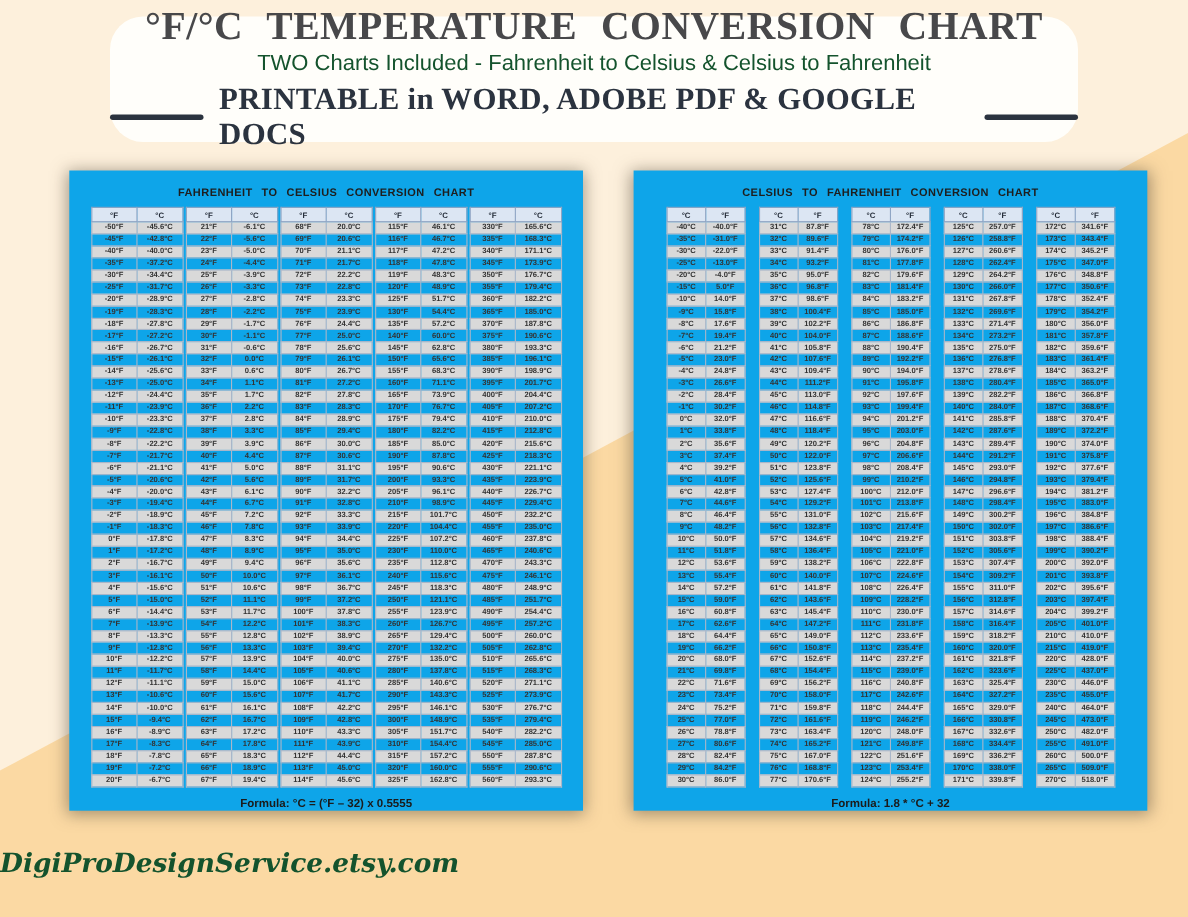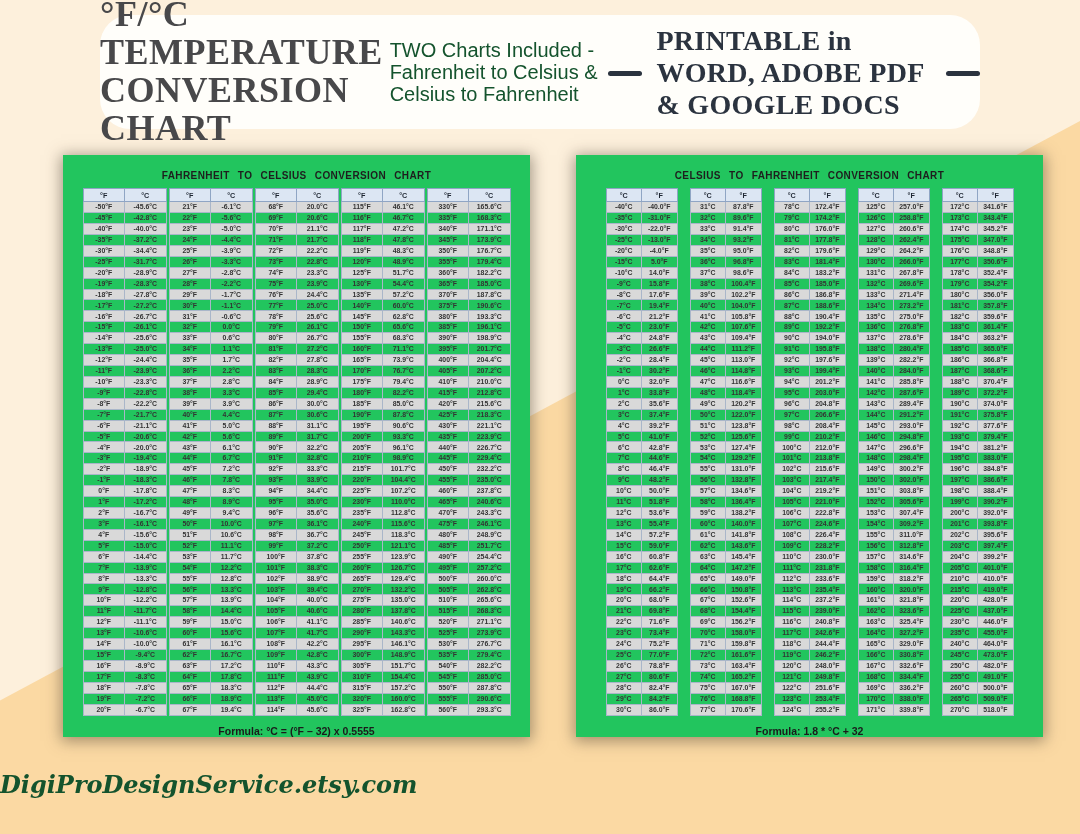--- a/index.html
+++ b/index.html
@@ -6,40 +6,40 @@
   html,body { width:1080px; height:834px; overflow:hidden; }
   body { position:relative; font-family:"Liberation Sans", sans-serif; background:#fdf0dc; }
 
   .bg-layer { position:absolute; inset:0; }
   .bg-light { background:#fdf0dc; }
   .bg-peach { background:#fbd9a3; clip-path:polygon(0 84%, 100% 14.5%, 100% 100%, 0 100%); }
 
   .header-pill {
     position:absolute; left:100px; top:15px; width:880px; height:114px;
     background:#fffefa; border-radius:30px;
-    display:flex; flex-direction:row; align-items:center; justify-content:center;
+    display:flex; flex-direction:column; align-items:center; justify-content:center;
     gap:4px; z-index:2;
   }
   .main-title {
     font-family:"Liberation Serif", serif; font-weight:700; font-size:36px;
     color:#48484a; letter-spacing:.5px; word-spacing:12px; line-height:1.05;
   }
   .sub-title {
     font-family:Liberation Sans, sans-serif; font-weight:400; font-size:20px;
     color:#14532d; line-height:1.1;
   }
   .printable-row { display:flex; align-items:center; gap:14px; margin-top:2px; }
   .printable-text {
     font-family:"Liberation Serif", serif; font-weight:700; font-size:28px;
     color:#2b333f; letter-spacing:.3px;
   }
   .dash-line { width:90px; height:5px; border-radius:3px; background:#2b333f; }
 
   .page {
-    position:absolute; top:155px; width:467px; height:582px; background:#22c55e;
+    position:absolute; top:155px; width:467px; height:582px; background:#0ea5e9;
     box-shadow:0 2px 14px 2px rgba(90,76,60,.55); z-index:1;
     padding-top:15px;
   }
   .page-left { left:63px; }
   .page-right { left:548px;margin-left:28px; }
   .chart-title {
     text-align:center; font-weight:700; font-size:10px; letter-spacing:.4px;
     word-spacing:5px; color:#1e1e1e; margin-bottom:7px;
   }
   .tables-row { display:flex; justify-content:center; align-items:flex-start; }

